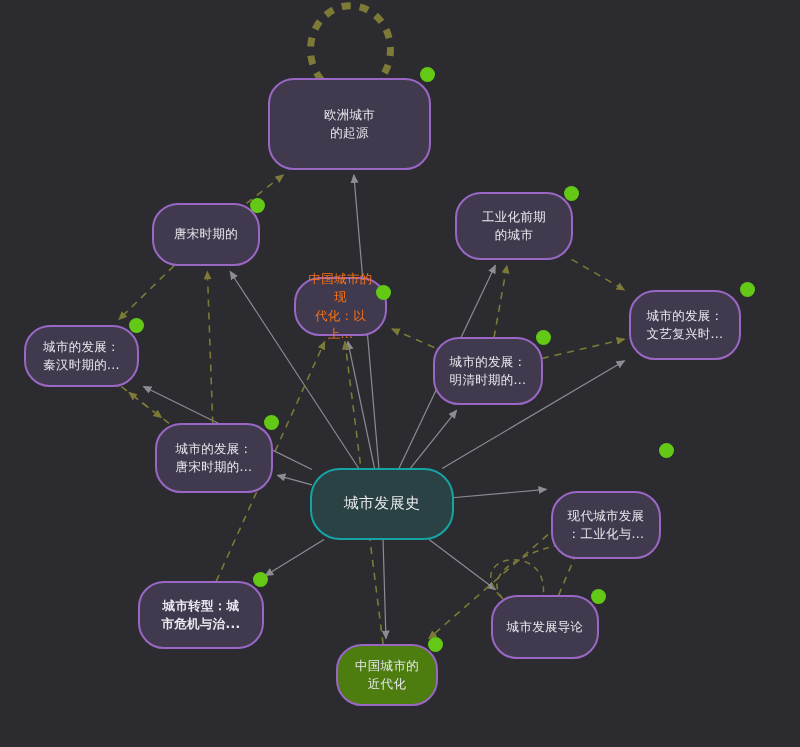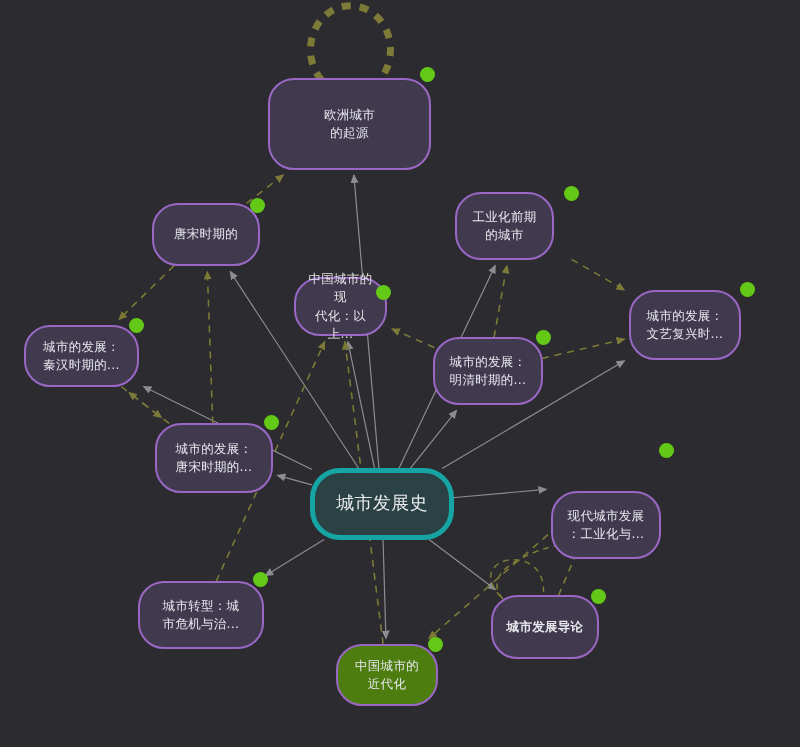--- a/index.html
+++ b/index.html
@@ -34,24 +34,23 @@
     border-radius: 26px;
     color: #e8e8ee;
     font-size: 12.5px;
     line-height: 1.45;
     letter-spacing: 0.3px;
     padding: 4px 10px;
     z-index: 2;
   }
   .node.central {
     background: #2a4244;
-    border: 5px solid #ffffff;
+    border: 2px solid #ffffff;
     border-radius: 30px;
-    font-size: 18px;
-    font-family: Liberation Mono, monospace;
+    font-size: 15px;
   }
   .node-label {
     white-space: pre-line;
     display: block;
     width: 100%;
   }
   .badge {
     position: absolute;
     width: 15px;
     height: 15px;
@@ -115,56 +114,56 @@
       <div class="node" style="left: 24px; top: 325px; width: 115px; height: 62px; background: rgb(65, 58, 79); border-color: rgb(154, 104, 196); color: rgb(232, 232, 238);">
         <span class="node-label">城市的发展：
 秦汉时期的...</span>
       </div>
       <div class="badge" style="left: 129px; top: 318px; background: rgb(99, 201, 22);"></div>
       <div class="node" style="left: 155px; top: 423px; width: 118px; height: 70px; background: rgb(65, 58, 79); border-color: rgb(154, 104, 196); color: rgb(232, 232, 238);">
         <span class="node-label">城市的发展：
 唐宋时期的...</span>
       </div>
       <div class="badge" style="left: 264px; top: 415px; background: rgb(99, 201, 22);"></div>
-      <div class="node" style="left: 294px; top: 277px; width: 93px; height: 59px; background: rgb(65, 58, 79); border-color: rgb(154, 104, 196); color: #e5e5e5;">
+      <div class="node" style="left: 294px; top: 277px; width: 93px; height: 59px; background: rgb(65, 58, 79); border-color: rgb(154, 104, 196); color: #f97316;">
         <span class="node-label">中国城市的现
 代化：以上...</span>
       </div>
       <div class="badge" style="left: 376px; top: 285px; background: rgb(99, 201, 22);"></div>
       <div class="node" style="left: 433px; top: 337px; width: 110px; height: 68px; background: rgb(65, 58, 79); border-color: rgb(154, 104, 196); color: rgb(232, 232, 238);">
         <span class="node-label">城市的发展：
 明清时期的...</span>
       </div>
       <div class="badge" style="left: 536px; top: 330px; background: rgb(99, 201, 22);"></div>
-      <div class="node" style="left: 455px; top: 192px; width: 99px; height: 68px; background: rgb(65, 58, 79); border-color: rgb(154, 104, 196); color: rgb(232, 232, 238);">
+      <div class="node" style="left: 455px; top: 192px; width: 118px; height: 68px; background: rgb(65, 58, 79); border-color: rgb(154, 104, 196); color: rgb(232, 232, 238);">
         <span class="node-label">工业化前期
 的城市</span>
       </div>
       <div class="badge" style="left: 564px; top: 186px; background: rgb(99, 201, 22);"></div>
       <div class="node" style="left: 629px; top: 290px; width: 112px; height: 70px; background: rgb(65, 58, 79); border-color: rgb(154, 104, 196); color: rgb(232, 232, 238);">
         <span class="node-label">城市的发展：
 文艺复兴时...</span>
       </div>
       <div class="badge" style="left: 740px; top: 282px; background: rgb(99, 201, 22);"></div>
       <div class="node" style="left: 551px; top: 450px; width: 110px; height: 68px; background: rgb(65, 58, 79); border-color: rgb(154, 104, 196); color: rgb(232, 232, 238); margin-top: 41px;">
         <span class="node-label">现代城市发展
 ：工业化与...</span>
       </div>
       <div class="badge" style="left: 659px; top: 443px; background: rgb(99, 201, 22);"></div>
-      <div class="node" style="left: 138px; top: 581px; width: 126px; height: 68px; background: rgb(65, 58, 79); border-color: rgb(154, 104, 196); color: rgb(232, 232, 238);">
+      <div class="node" style="left: 138px; top: 581px; width: 126px; height: 68px; background: rgb(65, 58, 79); border-color: rgb(154, 104, 196); color: rgb(232, 232, 238); font-weight: bold;">
         <span class="node-label">城市转型：城
 市危机与治...</span>
       </div>
       <div class="badge" style="left: 253px; top: 572px; background: rgb(99, 201, 22);"></div>
       <div class="node" style="left: 336px; top: 644px; width: 102px; height: 62px; background: #4d7c0f; border-color: rgb(154, 104, 196); color: rgb(232, 232, 238);">
         <span class="node-label">中国城市的
 近代化</span>
       </div>
       <div class="badge" style="left: 428px; top: 637px; background: rgb(99, 201, 22);"></div>
-      <div class="node" style="left: 491px; top: 595px; width: 108px; height: 64px; background: rgb(65, 58, 79); border-color: rgb(154, 104, 196); color: rgb(232, 232, 238); font-weight: bold;">
+      <div class="node" style="left: 491px; top: 595px; width: 108px; height: 64px; background: rgb(65, 58, 79); border-color: rgb(154, 104, 196); color: rgb(232, 232, 238);">
         <span class="node-label">城市发展导论</span>
       </div>
       <div class="badge" style="left: 591px; top: 589px; background: rgb(99, 201, 22);"></div>
       <div class="node central" style="left: 310px; top: 468px; width: 144px; height: 72px; background: rgb(42, 66, 68); border-color: rgb(22, 165, 165); color: rgb(232, 232, 238);">
         <span class="node-label">城市发展史</span>
       </div>
     </div>
 </div>
 
 </body></html>

